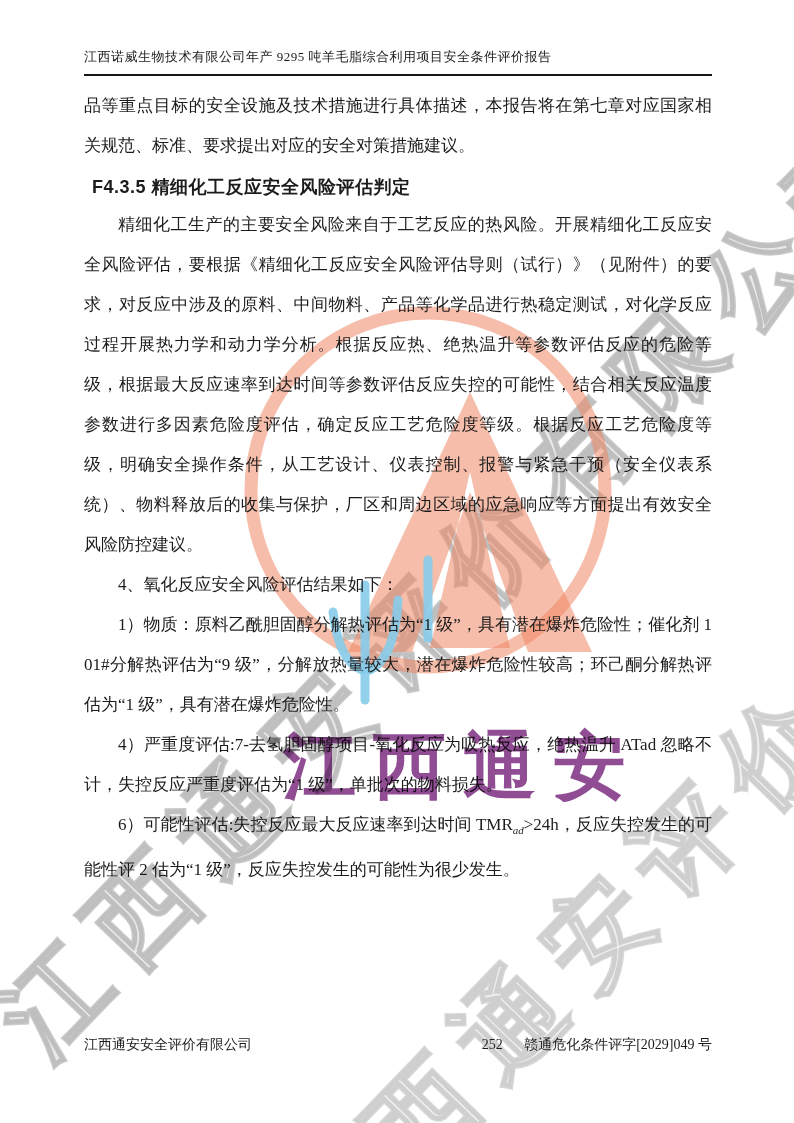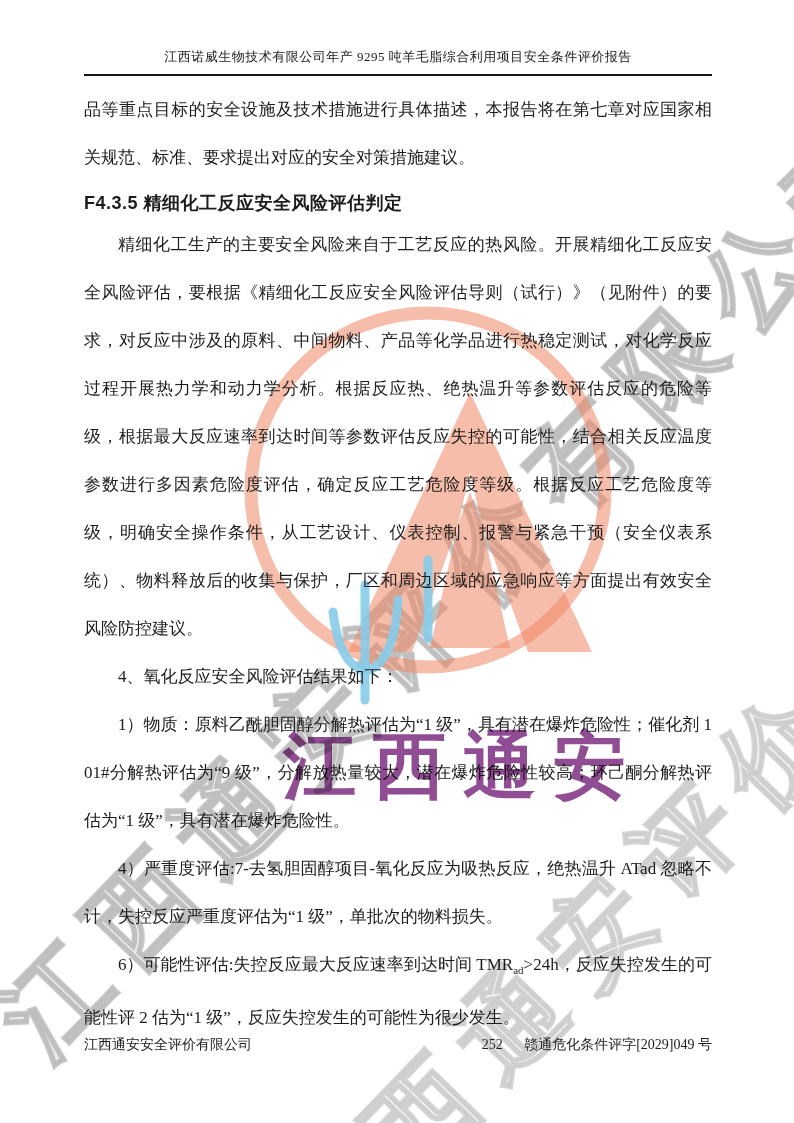--- a/index.html
+++ b/index.html
@@ -7,48 +7,48 @@
     position:relative;
     width:794px;height:1123px;
     background:#ffffff;
     overflow:hidden;
     font-family:"Liberation Serif","DejaVu Serif",serif;
     color:#1c1c1c;
   }
   
   .hdr{
     position:absolute;left:84px;right:82px;top:48px;
-    text-align:center;
+    text-align:left;
     font-size:13px;letter-spacing:.5px;
     padding-bottom:8px;
     border-bottom:2.5px solid #161616;
     z-index:3;
   }
   
   .content{
     position:absolute;left:84px;right:82px;top:86px;
     z-index:3;
   }
   .content p{
     margin:0;
     font-size:17px;
-    line-height:48px;
+    line-height:40px;
     text-align:justify;
     text-justify:inter-character;
     word-break:break-all;
   }
   .content p.ind{text-indent:2em;}
   .content h2{
-    margin:9px 0 6px 0;
+    margin:9px 0 6px 8px;
     font-size:18px;
     font-weight:bold;
     font-family:"Liberation Sans","DejaVu Sans",sans-serif;
     letter-spacing:.5px;
   }
-  sub.small{font-size:11px;vertical-align:-4px;}
+  sub.small{font-size:11px;vertical-align:-4px;font-style:italic;}
   
   .ftr{
     position:absolute;left:84px;right:82px;top:1036px;
     display:flex;align-items:baseline;
     font-size:14px;
     z-index:3;
   }
   .ftr .l{flex:1;text-align:left;}
   .ftr .c{flex:1;text-align:right;}
   .ftr .r{flex:1;text-align:right;}

